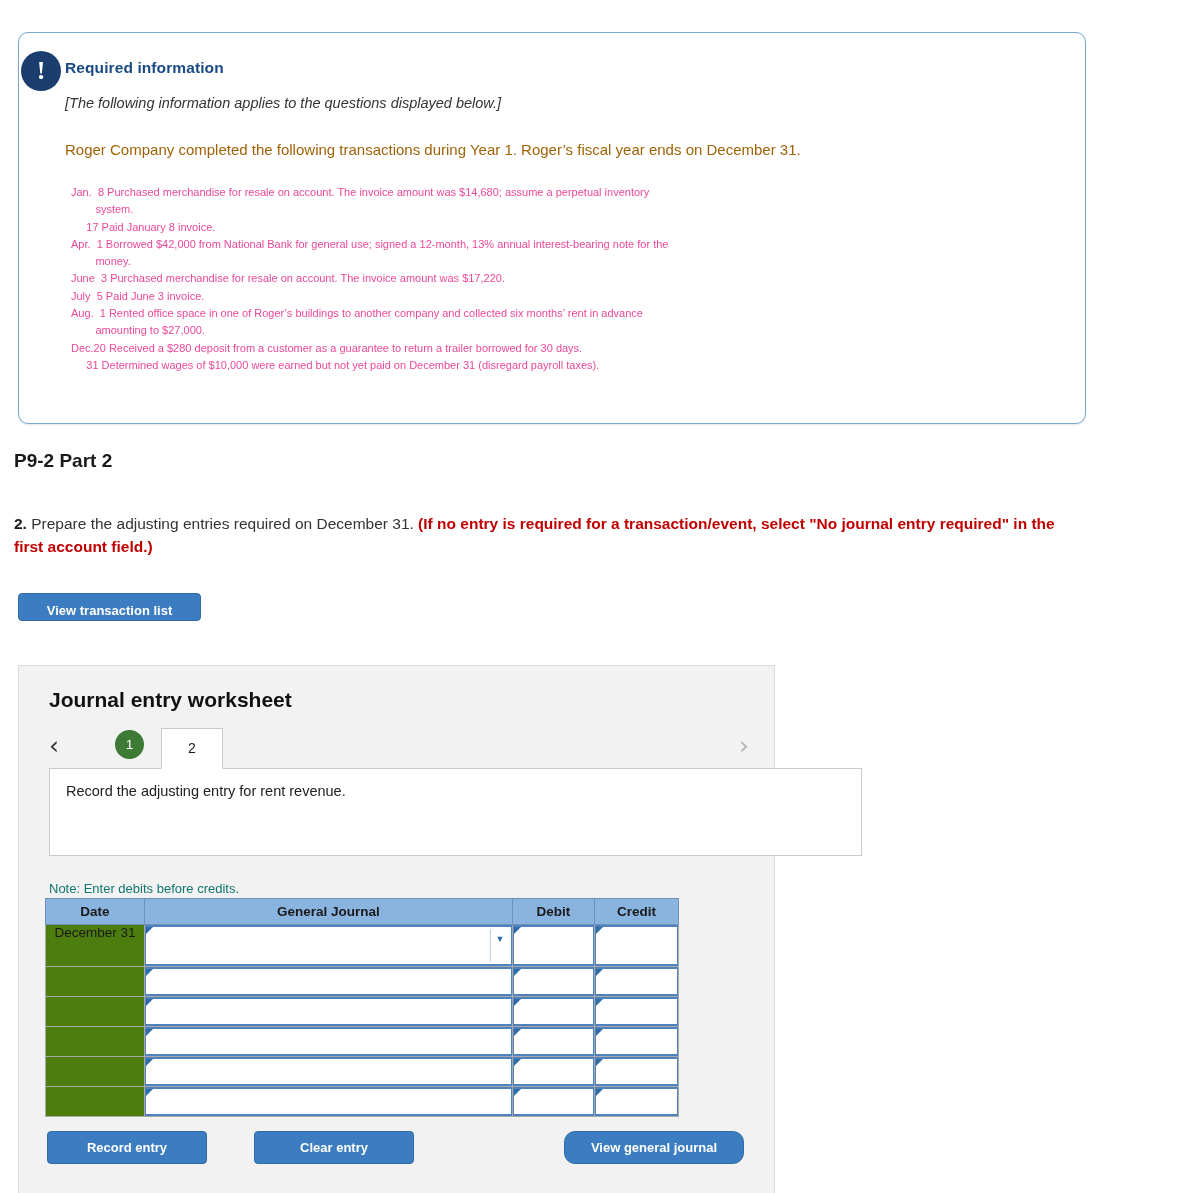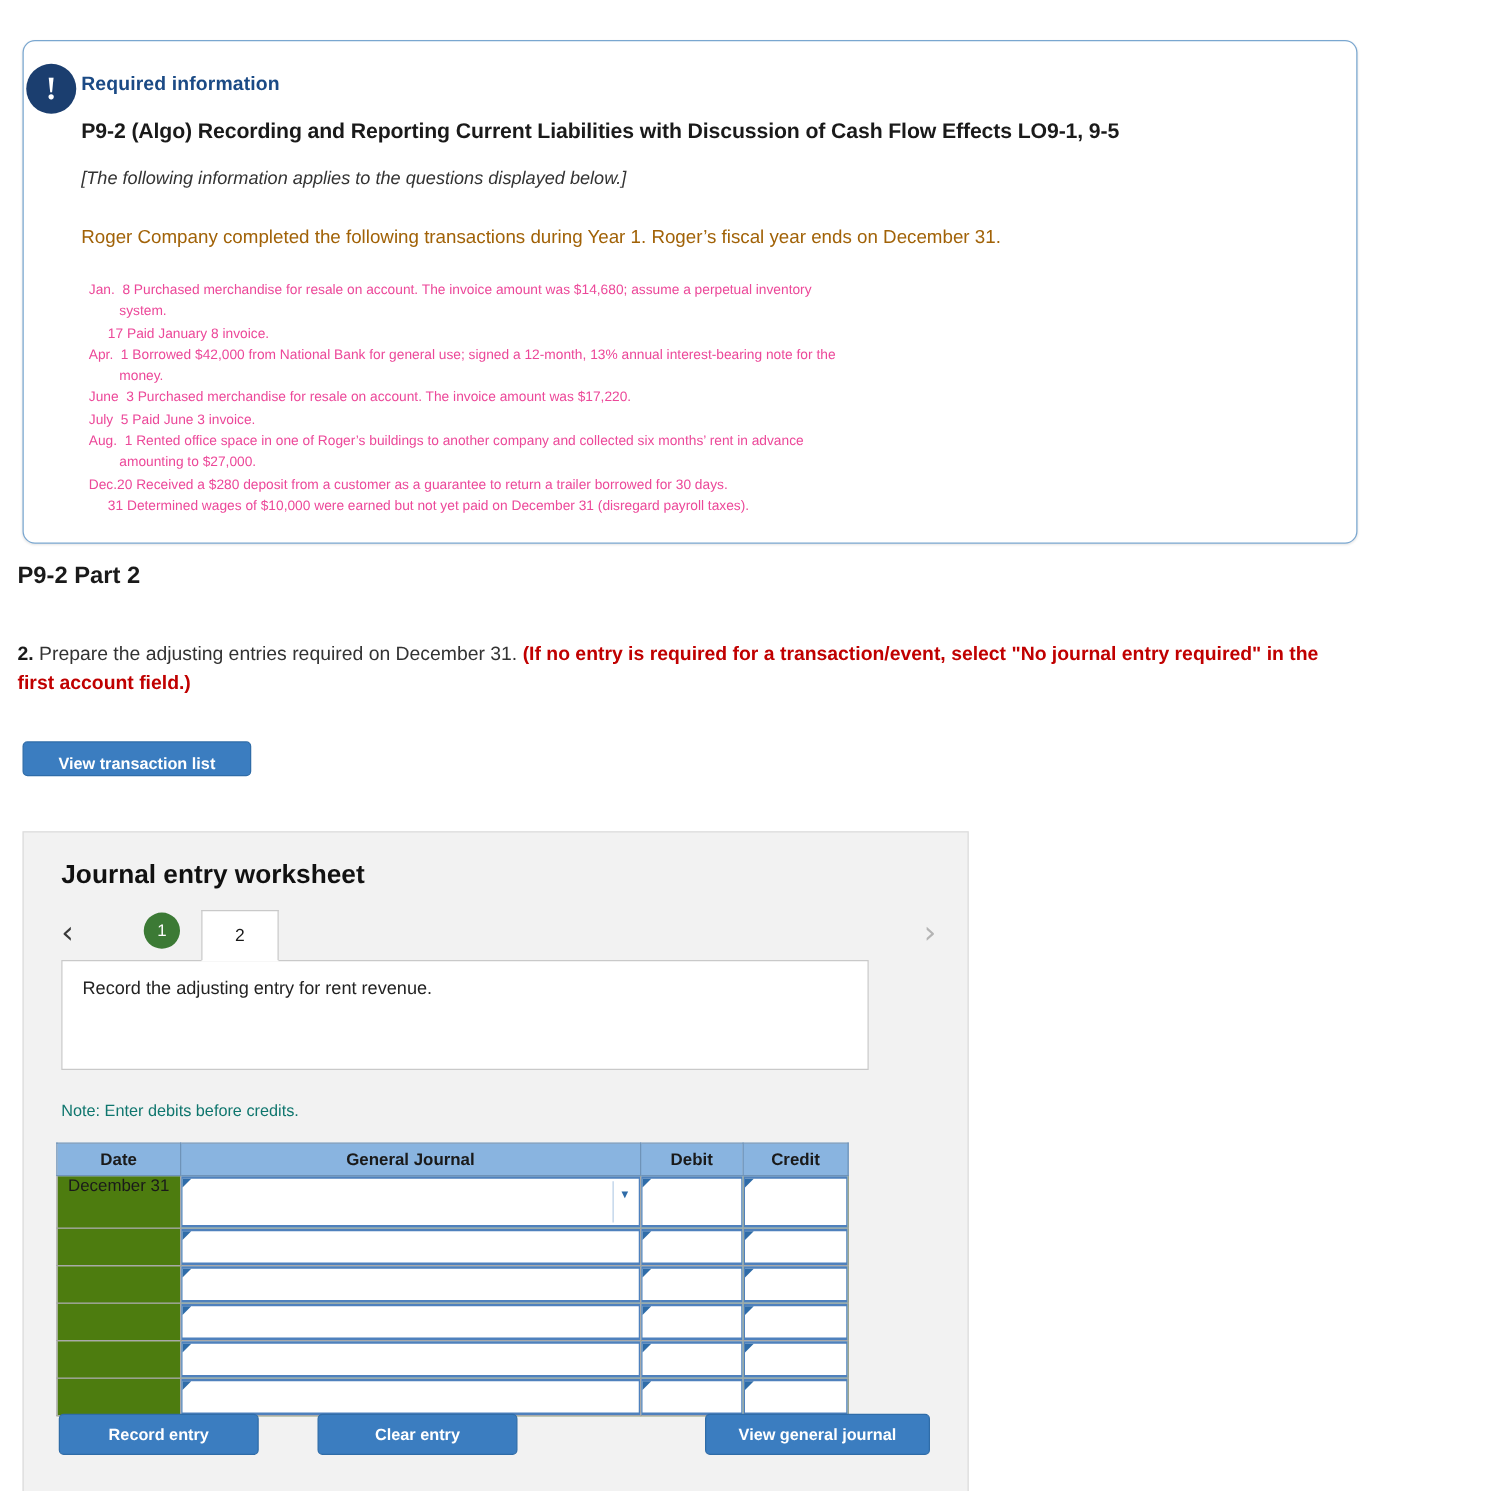--- a/index.html
+++ b/index.html
@@ -197,21 +197,21 @@
     color: #1a1a1a;
     cursor: pointer;
     z-index: 3;
   }
 
   
   #prompt-box {
     position: absolute;
     left: 30px;
     top: 102px;
-    width: 646px;
+    width: 813px;
     height: 88px;
     background: #ffffff;
     border: 1px solid #c9c9c9;
     box-sizing: border-box;
     z-index: 2;
   }
   #prompt-text {
     padding: 14px 16px;
     font-size: 14.5px;
     color: #222222;
@@ -222,21 +222,21 @@
     left: 30px;
     top: 215px;
     font-size: 13px;
     color: #0f766e;
   }
 
   
   #journal-table {
     position: absolute;
     left: 26px;
-    top: 248px;
+    top: 232px;
     width: 634px;
     border-collapse: collapse;
     table-layout: fixed;
   }
   #journal-table th {
     background: #89b4e0;
     border: 1px solid #6f93b8;
     color: #1a1a1a;
     font-size: 13.5px;
     font-weight: bold;
@@ -302,30 +302,29 @@
     right: 20px;
     top: 2px;
     bottom: 2px;
     width: 1px;
     background: #b9d0e8;
   }
 
   
   #record-entry  { position: absolute; left: 28px;  top: 465px; width: 160px; height: 33px; line-height: 31px; }
   #clear-entry   { position: absolute; left: 235px; top: 465px; width: 160px; height: 33px; line-height: 31px; }
-  #view-journal  { position: absolute; left: 545px; top: 465px; width: 180px; height: 33px; line-height: 31px; }
+  #view-journal  { position: absolute; left: 545px; top: 465px; width: 180px; height: 33px; line-height: 31px; border-radius: 11px; }
 </style>
 </head>
 <body>
 
 <div id="info-callout">
   <div id="info-badge">!</div>
   <div class="callout-inner">
     <div id="required-label">Required information</div>
-    <div id="problem-title">P9-2 (Algo) Recording and Reporting Current Liabilities with Discussion of Cash Flow Effects LO9-1, 9-5</div>
     <div id="applies-note">[The following information applies to the questions displayed below.]</div>
     <div id="intro-text">Roger Company completed the following transactions during Year 1. Roger’s fiscal year ends on December 31.</div>
     <div id="transactions">Jan.  8 Purchased merchandise for resale on account. The invoice amount was $14,680; assume a perpetual inventory
         system.
      17 Paid January 8 invoice.
 Apr.  1 Borrowed $42,000 from National Bank for general use; signed a 12-month, 13% annual interest-bearing note for the
         money.
 June  3 Purchased merchandise for resale on account. The invoice amount was $17,220.
 July  5 Paid June 3 invoice.
 Aug.  1 Rented office space in one of Roger’s buildings to another company and collected six months’ rent in advance

